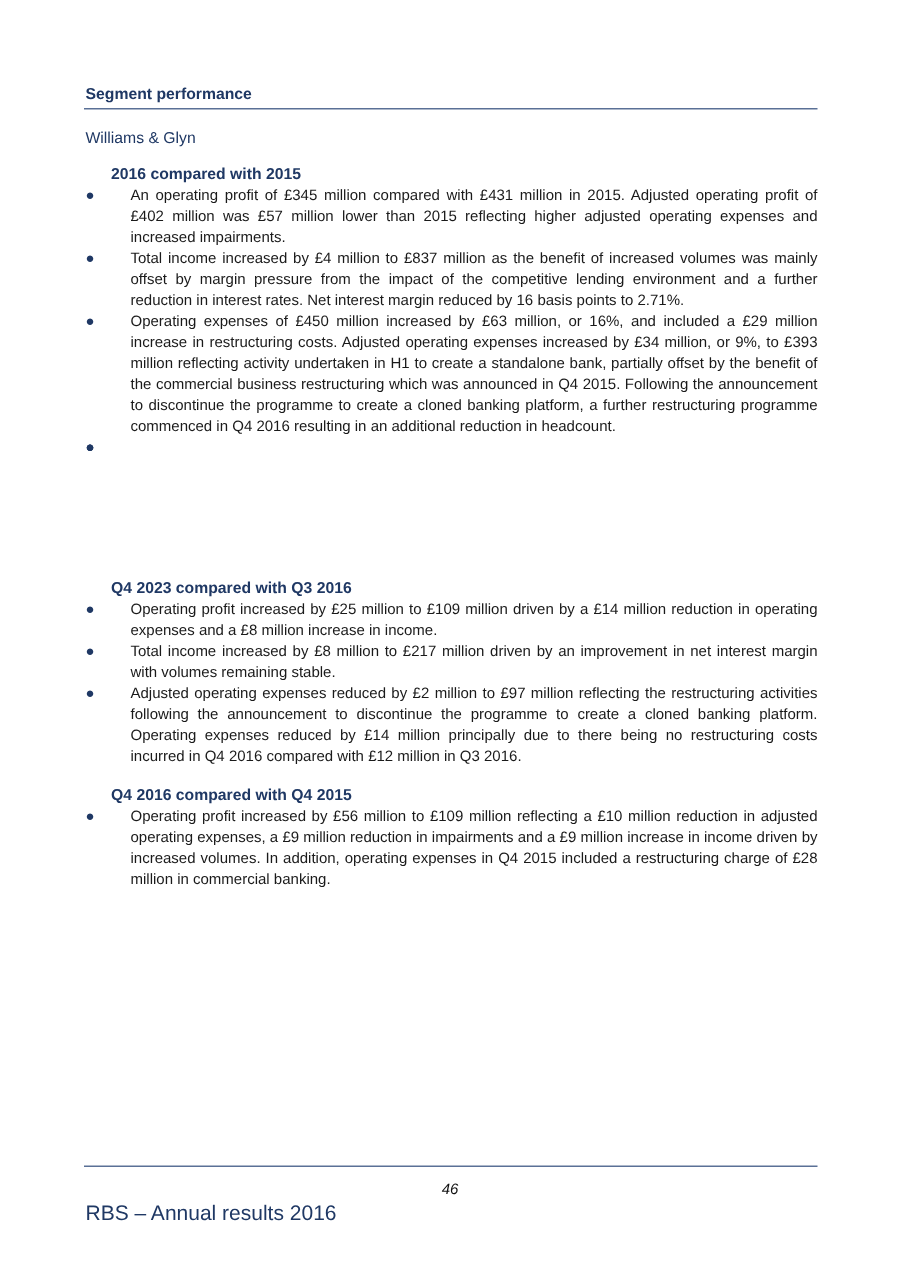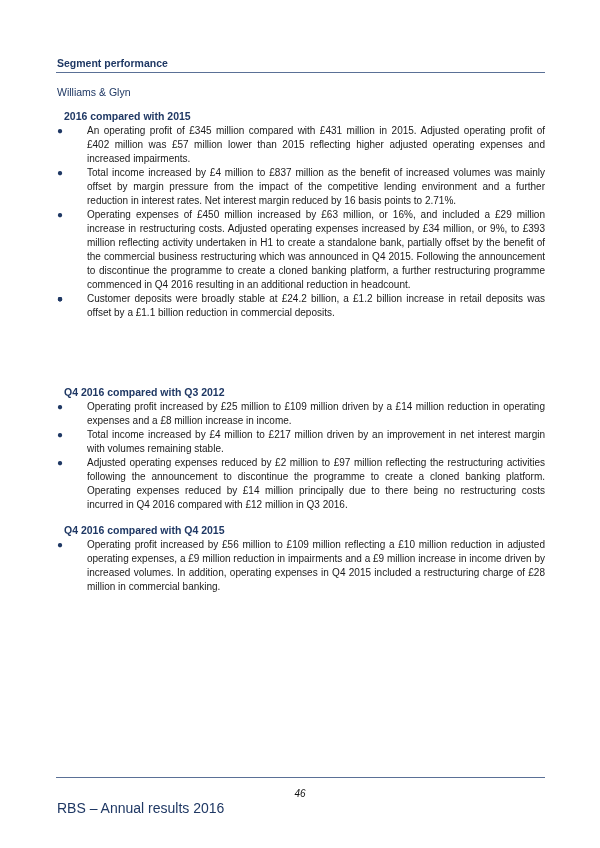--- a/index.html
+++ b/index.html
@@ -2,21 +2,21 @@
 <html><head>
 <meta charset="utf-8">
 <style>
   html, body { margin: 0; padding: 0; background: #ffffff; }
   body { width: 600px; height: 848px; position: relative; overflow: hidden;
          font-family: "Liberation Sans", sans-serif; color: #1a1a1a; }
   .page { position: absolute; left: 0; top: 0; width: 541px; height: 848px; }
   .section-title { position: absolute; left: 57px; top: 57px; font-size: 10.5px; font-weight: bold; color: #1f3864; }
   .top-rule { position: absolute; left: 56px; top: 72px; width: 489px; height: 0; border-top: 1.2px solid #5a7096; }
   .subhead { position: absolute; left: 57px; font-size: 10.5px; font-weight: normal; color: #1f3864; }
-  .subsub { position: absolute; left: 64px; font-size: 10.5px; font-weight: bold; color: #1f3864; }
+  .subsub { position: absolute; left: 74px; font-size: 10.5px; font-weight: bold; color: #1f3864; }
   .list { position: absolute; left: 57px; width: 488px; margin: 0; padding: 0; list-style: none; }
   .list li { position: relative; padding-left: 30px; font-size: 10px; line-height: 14px; text-align: justify; }
   .bullet { position: absolute; left: 0; top: 0; color: #1f3864; font-size: 10px; }
   .bottom-rule { position: absolute; left: 56px; top: 777px; width: 489px; height: 0; border-top: 1.2px solid #5a7096; }
   .page-number { position: absolute; left: 0; width: 600px; top: 788px; text-align: center; font-size: 10px; color: #111; font-style: italic; }
   .footer-text { position: absolute; left: 57px; top: 800px; font-size: 14px; color: #1f3864; }
 </style>
 </head>
 <body>
 
@@ -26,27 +26,27 @@
 
   <div class="subhead" style="top:86px">Williams &amp; Glyn</div>
 
   <div class="subsub" style="top:110px">2016 compared with 2015</div>
   <ul class="list" style="top:124px">
     <li><span class="bullet">●</span><span>An operating profit of £345 million compared with £431 million in 2015. Adjusted operating profit of £402 million was £57 million lower than 2015 reflecting higher adjusted operating expenses and increased impairments.</span></li>
     <li><span class="bullet">●</span><span>Total income increased by £4 million to £837 million as the benefit of increased volumes was mainly offset by margin pressure from the impact of the competitive lending environment and a further reduction in interest rates. Net interest margin reduced by 16 basis points to 2.71%.</span></li>
     <li><span class="bullet">●</span><span>Operating expenses of £450 million increased by £63 million, or 16%, and included a £29 million increase in restructuring costs. Adjusted operating expenses increased by £34 million, or 9%, to £393 million reflecting activity undertaken in H1 to create a standalone bank, partially offset by the benefit of the commercial business restructuring which was announced in Q4 2015. Following the announcement to discontinue the programme to create a cloned banking platform, a further restructuring programme commenced in Q4 2016 resulting in an additional reduction in headcount.</span></li>
     <li><span class="bullet">●</span></li>
     <li><span class="bullet">●</span></li>
-    <li><span class="bullet">●</span><span>Customer deposits were broadly stable at £24.2 billion, a £1.2 billion increase in retail deposits was offset by a £1.1 billion reduction in commercial deposits.</span></li>
+    <li><span class="bullet">●</span></li>
   </ul>
 
-  <div class="subsub" style="top:386px">Q4 2016 compared with Q3 2012</div>
+  <div class="subsub" style="top:386px">Q4 2023 compared with Q3 2016</div>
   <ul class="list" style="top:400px">
     <li><span class="bullet">●</span><span>Operating profit increased by £25 million to £109 million driven by a £14 million reduction in operating expenses and a £8 million increase in income.</span></li>
-    <li><span class="bullet">●</span><span>Total income increased by £4 million to £217 million driven by an improvement in net interest margin with volumes remaining stable.</span></li>
+    <li><span class="bullet">●</span><span>Total income increased by £8 million to £217 million driven by an improvement in net interest margin with volumes remaining stable.</span></li>
     <li><span class="bullet">●</span><span>Adjusted operating expenses reduced by £2 million to £97 million reflecting the restructuring activities following the announcement to discontinue the programme to create a cloned banking platform. Operating expenses reduced by £14 million principally due to there being no restructuring costs incurred in Q4 2016 compared with £12 million in Q3 2016.</span></li>
   </ul>
 
   <div class="subsub" style="top:524px">Q4 2016 compared with Q4 2015</div>
   <ul class="list" style="top:538px">
     <li><span class="bullet">●</span><span>Operating profit increased by £56 million to £109 million reflecting a £10 million reduction in adjusted operating expenses, a £9 million reduction in impairments and a £9 million increase in income driven by increased volumes. In addition, operating expenses in Q4 2015 included a restructuring charge of £28 million in commercial banking.</span></li>
   </ul>
 
   <div class="bottom-rule"></div>
   <div class="page-number">46</div>

